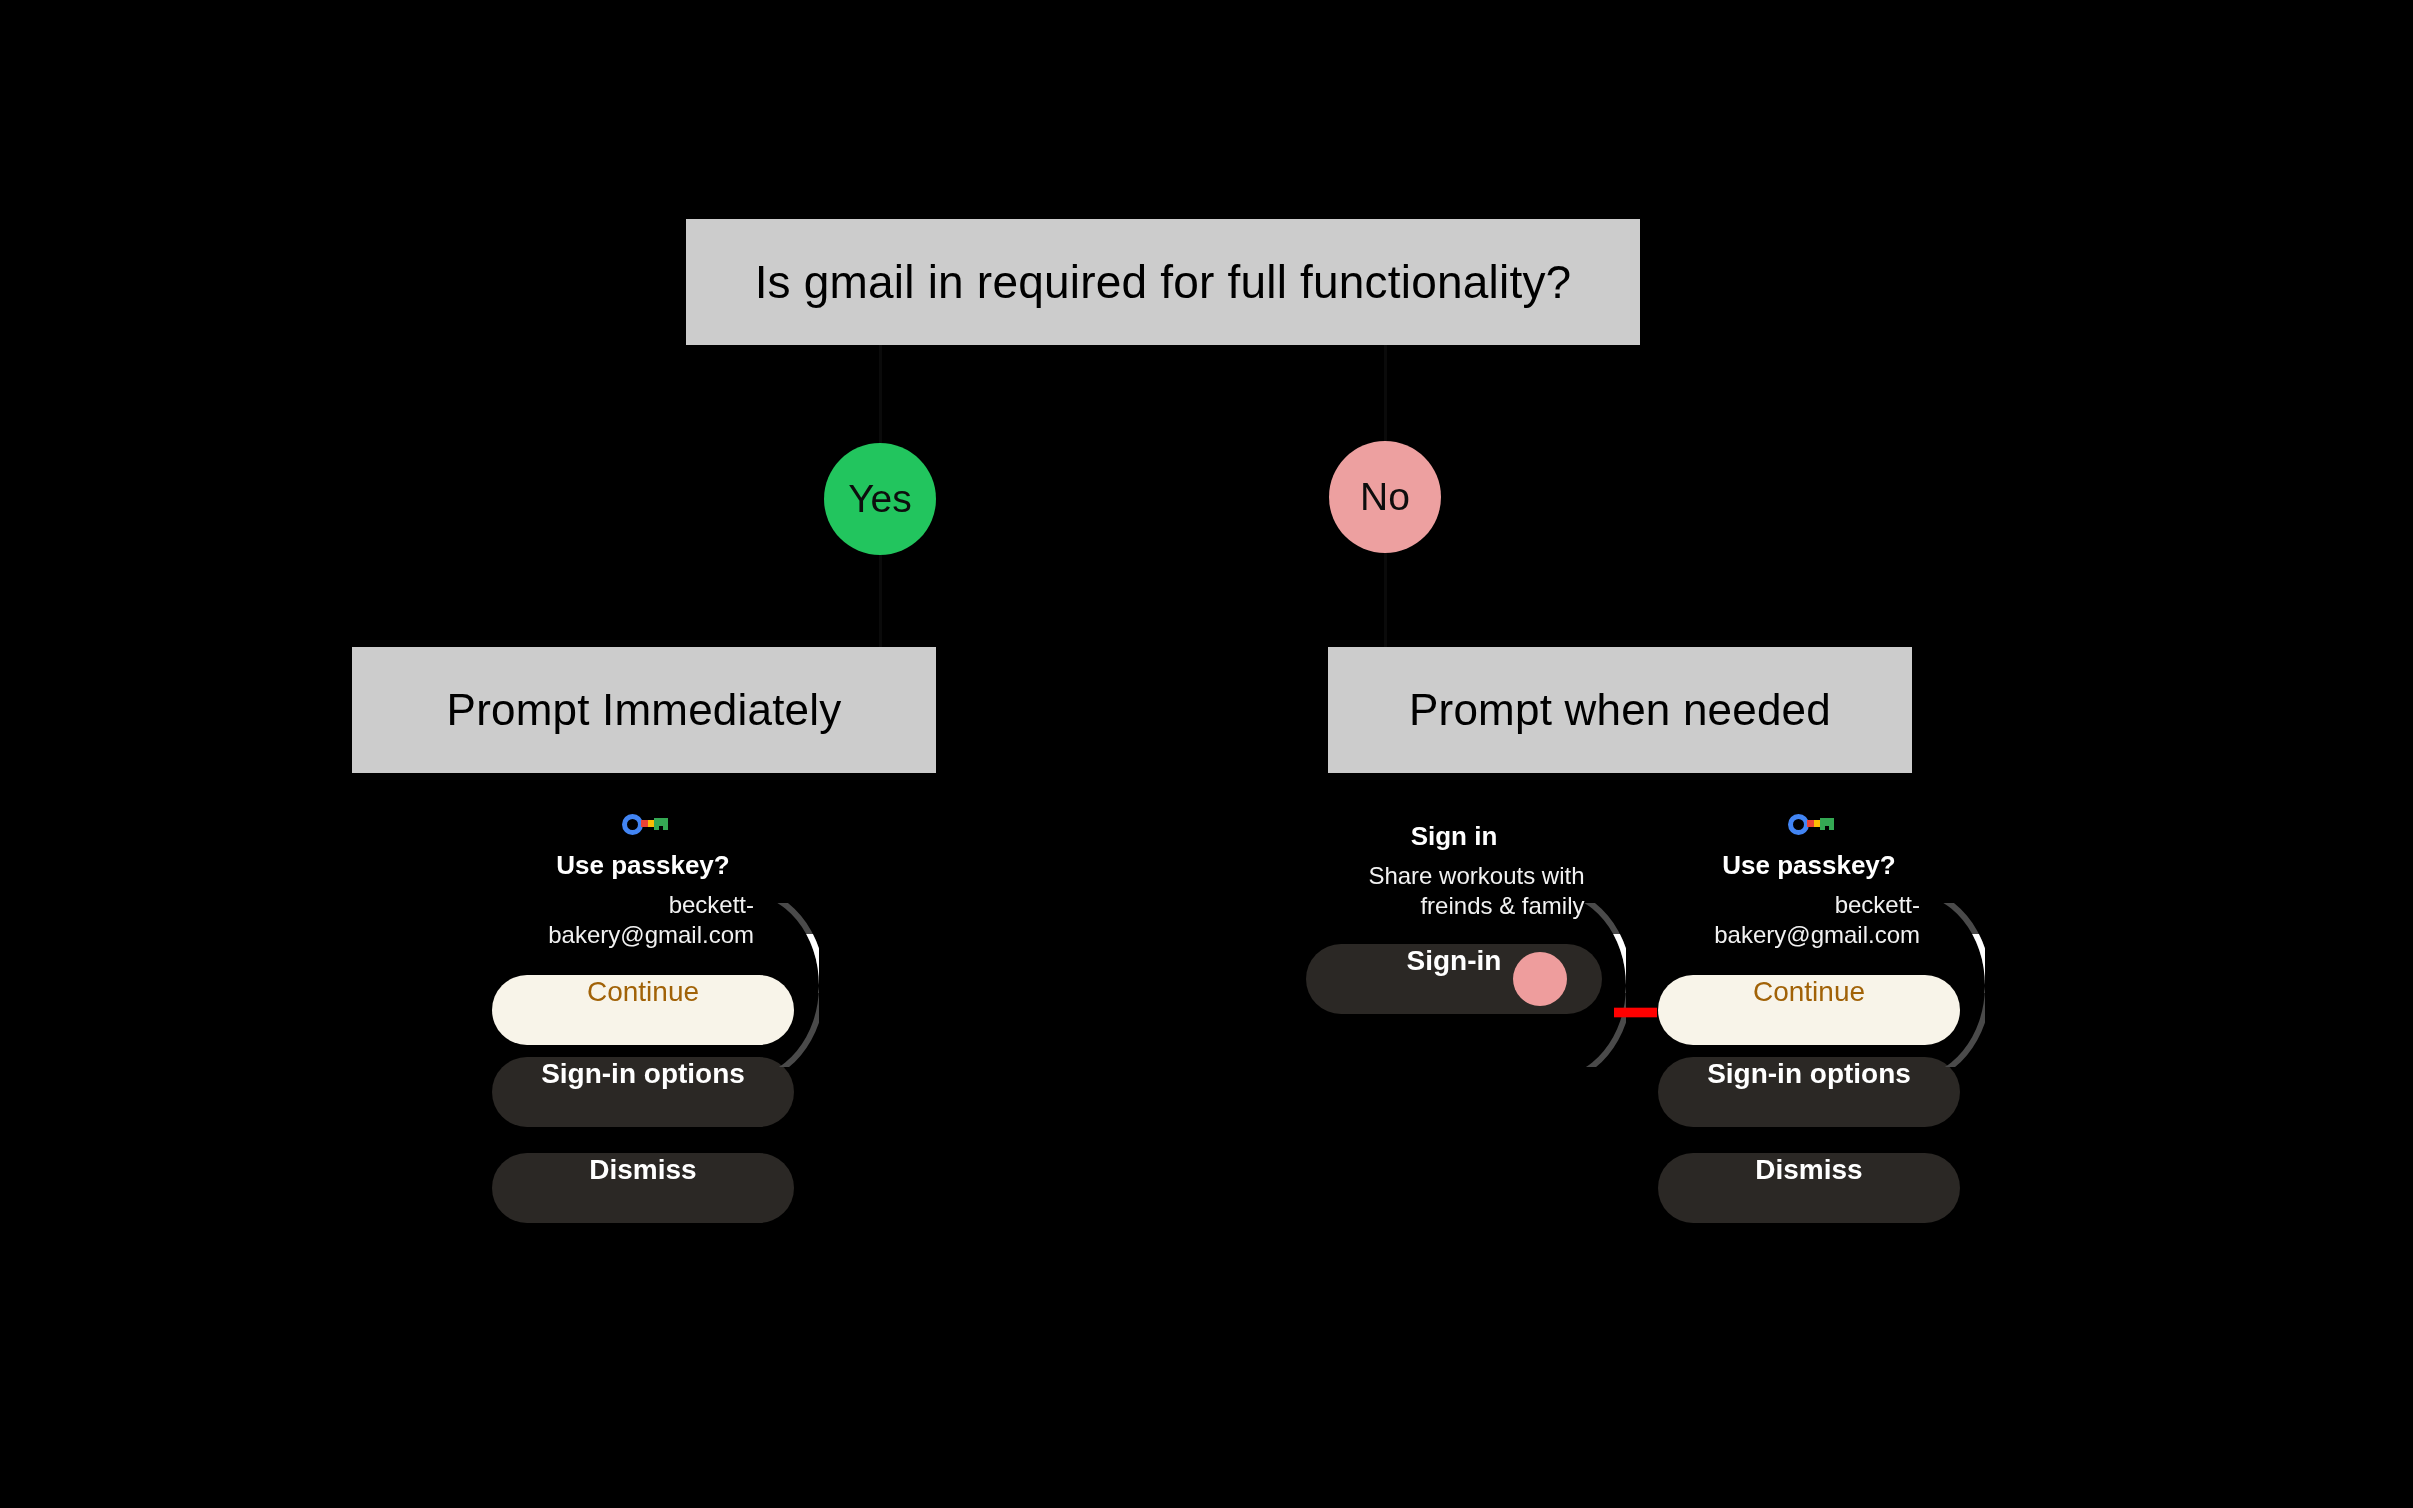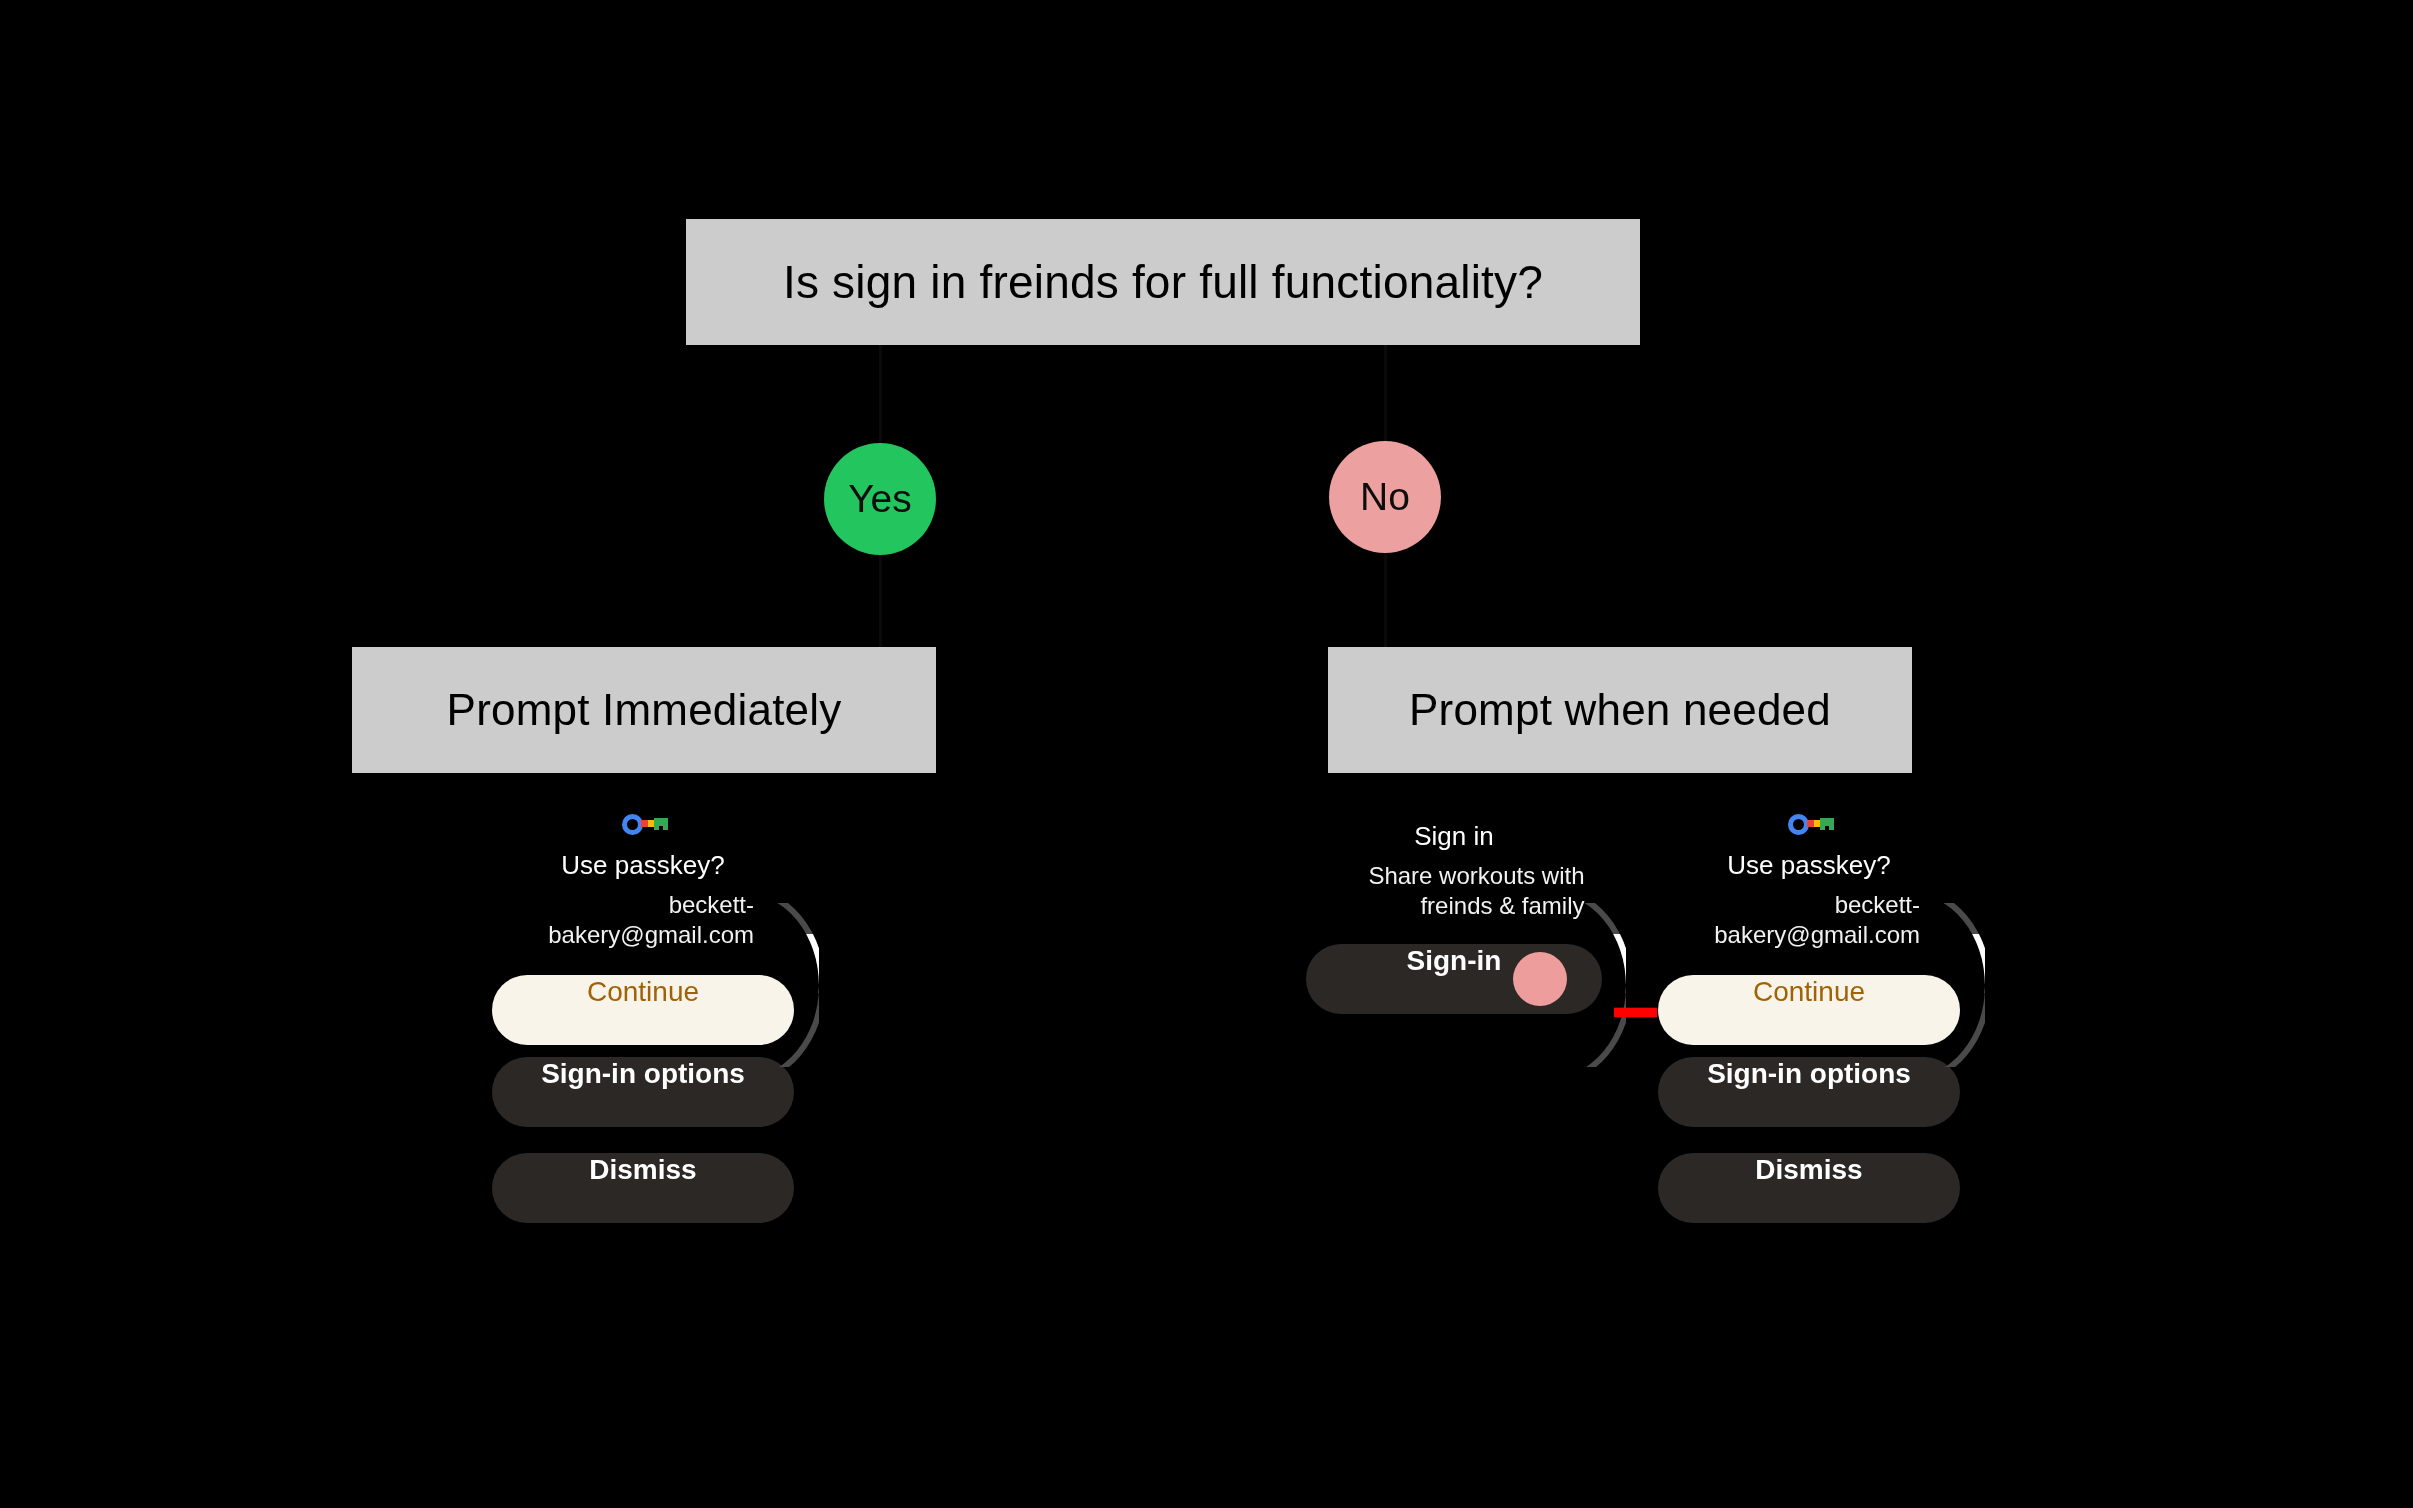--- a/index.html
+++ b/index.html
@@ -117,21 +117,21 @@
   }
   .pk-notch {
     position: absolute;
     left: 37px; top: 11.6px;
     width: 3.9px; height: 4.8px;
     background: #000000;
   }
 
   .card-title {
     color: #ffffff;
-    font-weight: 400;
+    font-weight: 700;
     font-size: 26px;
     text-align: left;
     line-height: 1.2;
   }
   .card-sub {
     color: #f1f1f1;
     font-weight: 400;
     font-size: 24px;
     text-align: right;
     line-height: 1.25;
@@ -204,21 +204,21 @@
 </head>
 <body>
 
 <div id="stage">
 
   <div class="connector" style="left:879px; top:345px; width:2.9px; height:98px;"></div>
   <div class="connector" style="left:1384px; top:345px; width:2.9px; height:97px;"></div>
   <div class="connector" style="left:879px; top:555px; width:2.9px; height:92px;"></div>
   <div class="connector" style="left:1384px; top:553px; width:2.9px; height:94px;"></div>
 
-  <div class="flow-box" id="box-question">Is sign in freinds for full functionality?</div>
+  <div class="flow-box" id="box-question">Is gmail in required for full functionality?</div>
 
   <div class="decision" id="node-yes">Yes</div>
   <div class="decision" id="node-no">No</div>
 
   <div class="flow-box" id="box-right">Prompt when needed</div>
   <div class="flow-box" id="box-left">Prompt Immediately</div>
 
   <div class="watch-card" style="left:491px; top:814px; width:304px;">
 
     <div class="passkey-icon">

